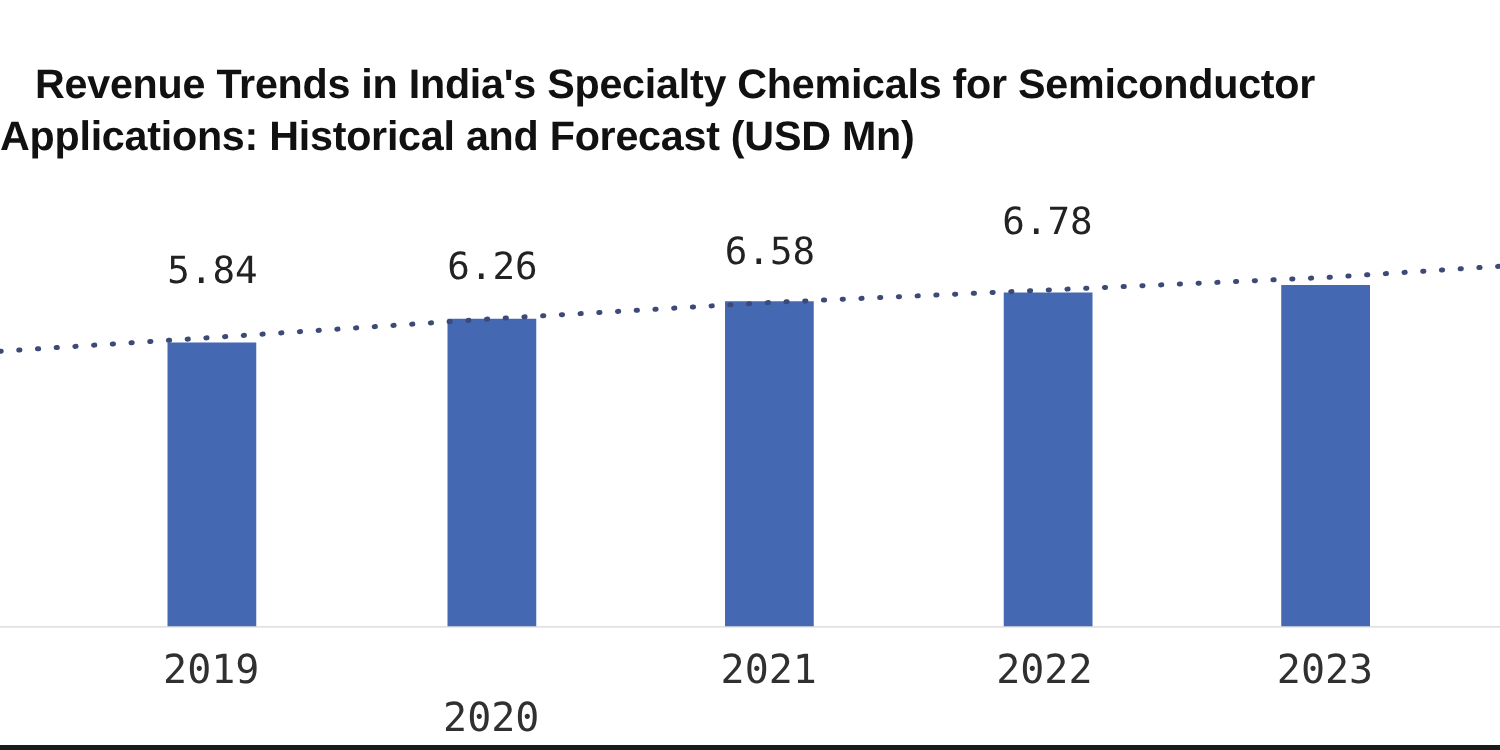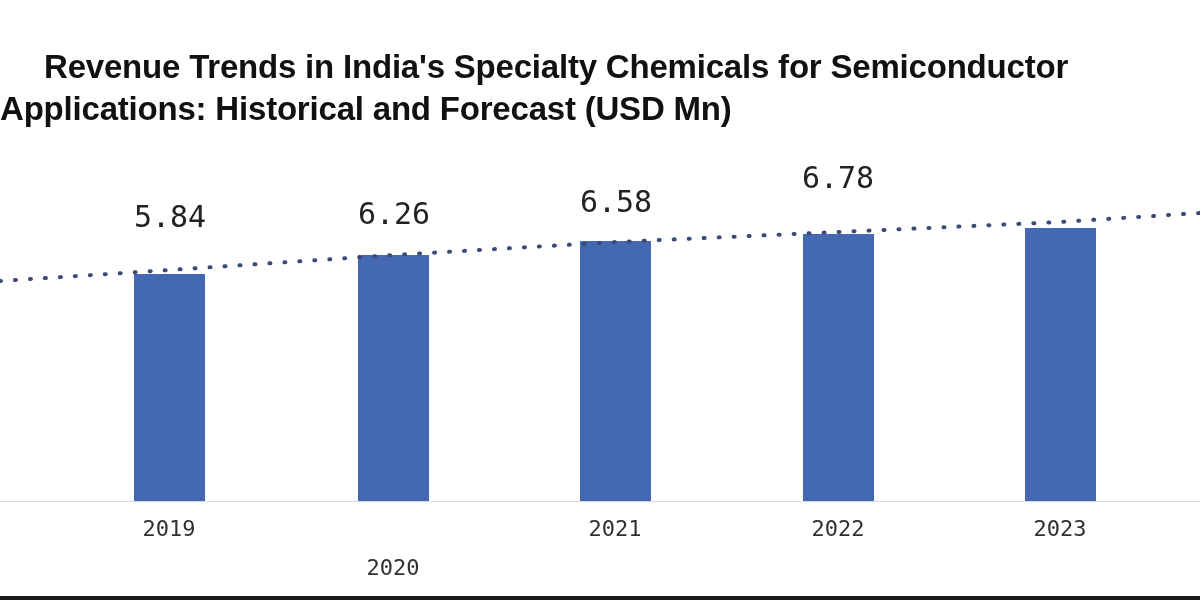--- a/index.html
+++ b/index.html
@@ -35,21 +35,21 @@
     font-weight: bold;
     font-size: 33px;
     line-height: 42px;
     color: #111111;
     white-space: nowrap;
     letter-spacing: -0.2px;
   }
   .title-line-1 {
     display: block;
     
-    margin-left: 44px;
+    margin-left: 28px;
     text-align: left;
     white-space: nowrap;
   }
   .title-line-2 {
     display: block;
     text-align: left;
     white-space: nowrap;
   }
 
   
@@ -92,21 +92,21 @@
     font-weight: normal;
     color: #222222;
     text-align: center;
     white-space: nowrap;
   }
 
   .cat-label {
     position: absolute;
     top: 516px;
     font-family: "DejaVu Sans Mono", "Liberation Mono", monospace;
-    font-size: 22px;
+    font-size: 32px;
     color: #303030;
     text-align: center;
     white-space: nowrap;
   }
 
   #trend-svg {
     position: absolute;
     left: 0;
     top: 0;
     width: 1200px;
@@ -143,19 +143,19 @@
     <div id="value-labels-layer">
         <div class="bar-value" style="left: 110px; top: 199px; width: 120px;">5.84</div>
         <div class="bar-value" style="left: 334px; top: 196px; width: 120px;">6.26</div>
         <div class="bar-value" style="left: 556px; top: 184px; width: 120px;">6.58</div>
         <div class="bar-value" style="left: 778px; top: 160px; width: 120px;">6.78</div>
       </div>
     <div id="category-labels-layer">
         <div class="cat-label" style="left: 109px; width: 120px;">2019</div>
         <div class="cat-label" style="left: 333px; width: 120px; margin-top: 39px;">2020</div>
         <div class="cat-label" style="left: 555px; width: 120px;">2021</div>
-        <div class="cat-label" style="left: 778px; width: 120px;">2022</div>
+        <div class="cat-label" style="left: 754px; width: 120px; text-align: right;">2022</div>
         <div class="cat-label" style="left: 1000px; width: 120px;">2023</div>
       </div>
 
     <div class="bottom-border" style="background: rgb(27, 27, 27);"></div>
   </div>
 </div>
 
 </body></html>

